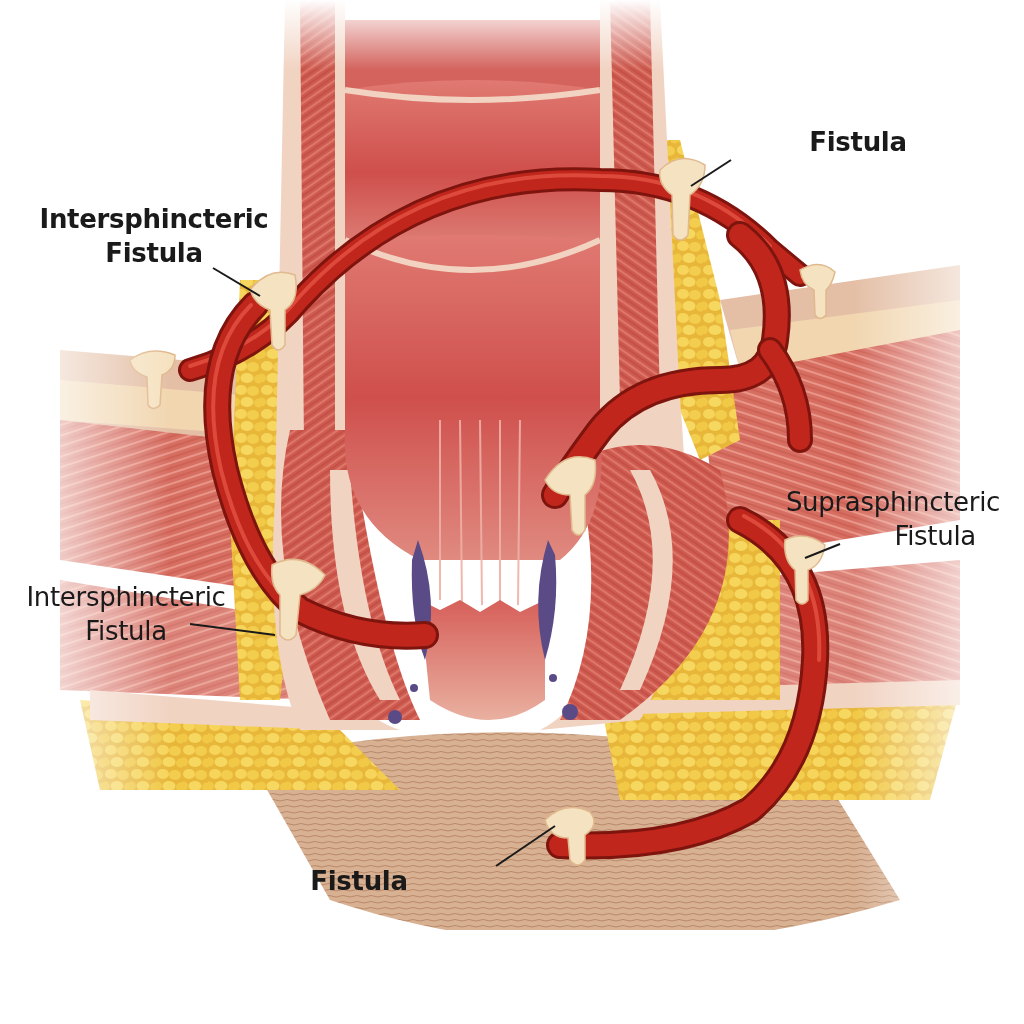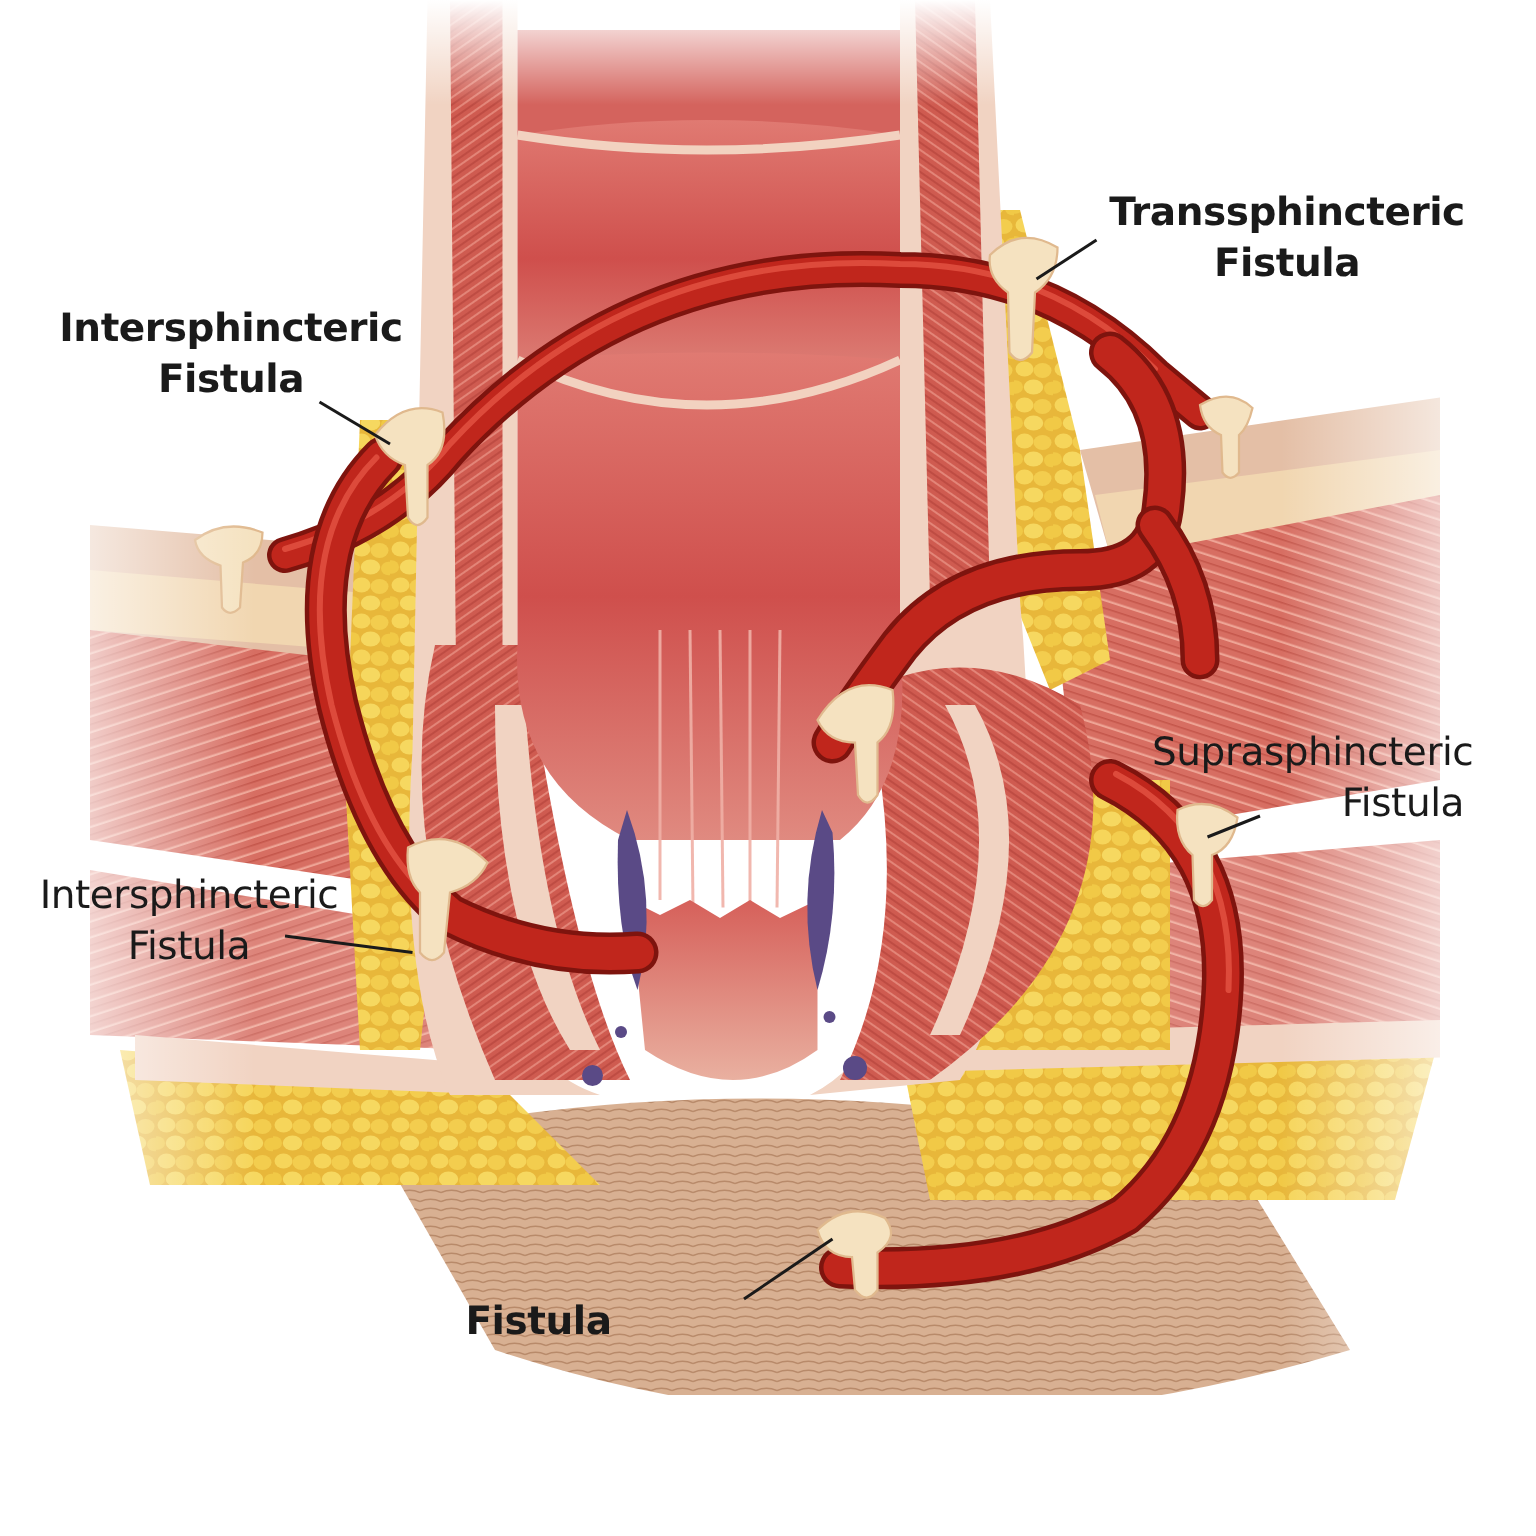--- a/index.html
+++ b/index.html
@@ -206,29 +206,28 @@
   </g>
 </svg>
 </div>
 
 <div class="label" style="left:36px; top:202px; width:236px;">
   <span>Intersphincteric</span>
   <span>Fistula</span>
 </div>
 
 <div class="label" style="left:733px; top:125px; width:250px;">
-  <span>Transsphincteric</span>
   <span>Fistula</span>
 </div>
 
 <div class="label light" style="left:10px; top:580px; width:232px;">
   <span>Intersphincteric</span>
   <span>Fistula</span>
 </div>
 
 <div class="label light" style="left:768px; top:485px; width:250px;">
-  <span style="text-align:left;">Suprasphincteric</span>
+  <span style="text-align:center;">Suprasphincteric</span>
   <span style="text-align:right; padding-right:42px;">Fistula</span>
 </div>
 
 <div class="label" style="left:230px; top:864px; width:258px;">
   <span>Fistula</span>
 </div>
 
 </body></html>

